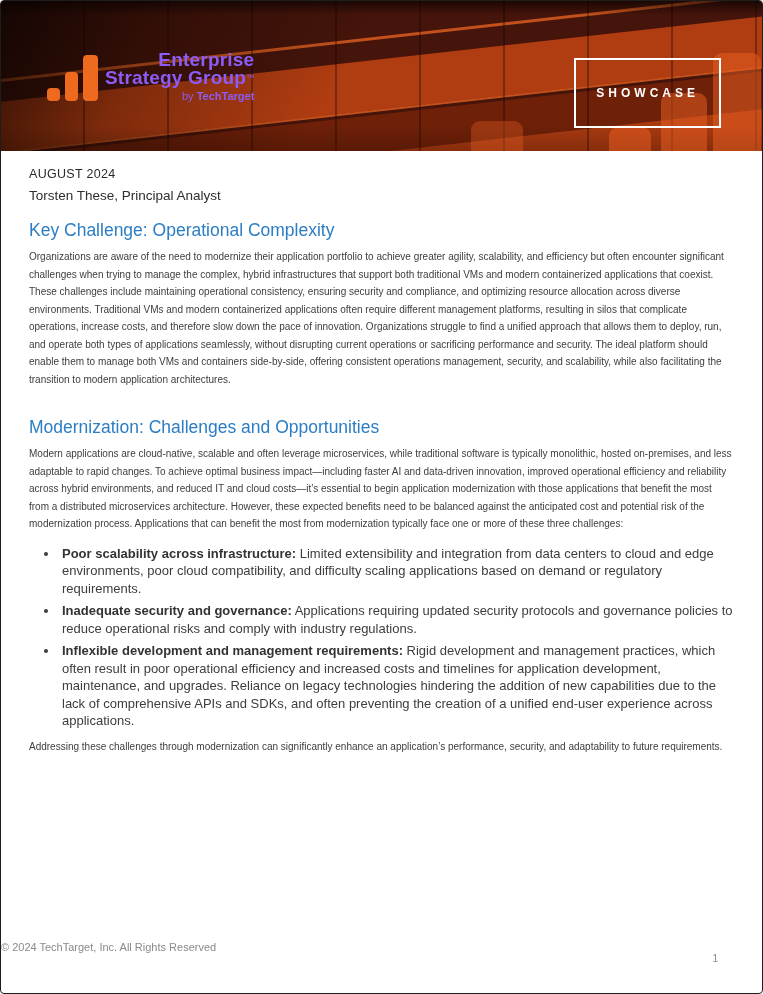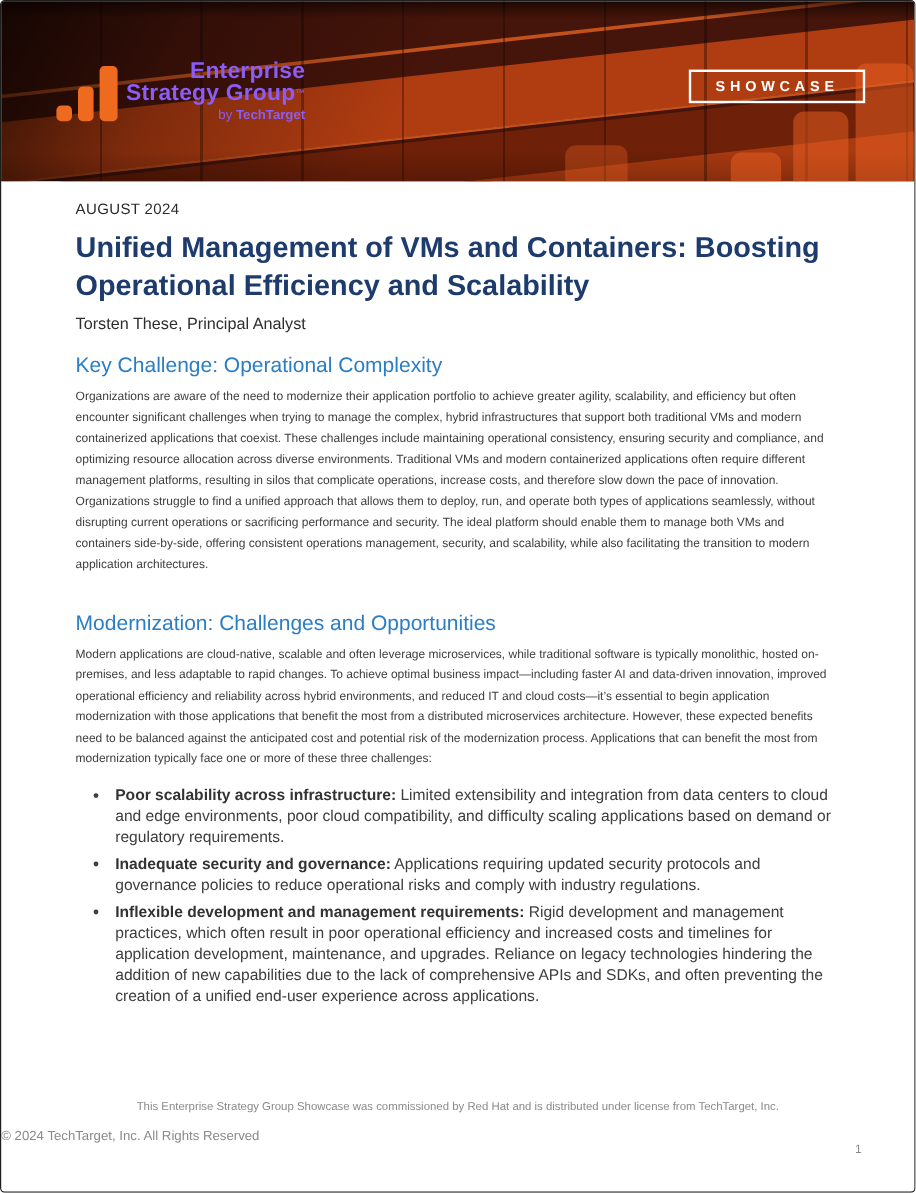--- a/index.html
+++ b/index.html
@@ -75,30 +75,30 @@
   .logo-line { font-size: 19px; font-weight: bold; line-height: 18px; letter-spacing: 0.2px; }
   .logo-tm { font-size: 8px; vertical-align: top; font-weight: normal; }
   .logo-byline { font-size: 11px; margin-top: 4px; font-weight: 300; }
   .logo-byline .brand { font-weight: bold; }
 
   
   .showcase {
     position: absolute;
     right: 41px; top: 57px;
     border: 2px solid #ffffff;
-    padding: 5px 20px;
+    padding: 26px 20px;
     color: #ffffff;
     font-size: 12px;
     font-weight: bold;
     letter-spacing: 4px;
     background: transparent;
   }
 
   
-  .content { padding: 0 62px; }
+  .content { padding: 0 28px; }
   .date {
     margin-top: 16px;
     font-size: 12.5px;
     color: #2a2a2a;
     letter-spacing: 0.3px;
   }
   .title {
     margin-top: 10px;
     font-size: 24px;
     font-weight: bold;
@@ -191,34 +191,33 @@
         <div class="logo-line"><span>Strategy Group</span><span class="logo-tm">™</span></div>
         <div class="logo-byline"><span>by</span> <span class="brand">TechTarget</span></div>
       </div>
     </div>
 
     <div class="showcase">SHOWCASE</div>
   </div>
 
   <div class="content">
     <div class="date">AUGUST 2024</div>
-    <h1 class="title">Unified Management of VMs and Containers: Boosting Operational Efficiency and Scalability</h1>
     <div class="author">Torsten These, Principal Analyst</div>
 
     <h2 class="section-heading h2-first">Key Challenge: Operational Complexity</h2>
     <p class="body-p">Organizations are aware of the need to modernize their application portfolio to achieve greater agility, scalability, and efficiency but often encounter significant challenges when trying to manage the complex, hybrid infrastructures that support both traditional VMs and modern containerized applications that coexist. These challenges include maintaining operational consistency, ensuring security and compliance, and optimizing resource allocation across diverse environments. Traditional VMs and modern containerized applications often require different management platforms, resulting in silos that complicate operations, increase costs, and therefore slow down the pace of innovation. Organizations struggle to find a unified approach that allows them to deploy, run, and operate both types of applications seamlessly, without disrupting current operations or sacrificing performance and security. The ideal platform should enable them to manage both VMs and containers side-by-side, offering consistent operations management, security, and scalability, while also facilitating the transition to modern application architectures.</p>
 
     <h2 class="section-heading h2-next">Modernization: Challenges and Opportunities</h2>
     <p class="body-p">Modern applications are cloud-native, scalable and often leverage microservices, while traditional software is typically monolithic, hosted on-premises, and less adaptable to rapid changes. To achieve optimal business impact—including faster AI and data-driven innovation, improved operational efficiency and reliability across hybrid environments, and reduced IT and cloud costs—it’s essential to begin application modernization with those applications that benefit the most from a distributed microservices architecture. However, these expected benefits need to be balanced against the anticipated cost and potential risk of the modernization process. Applications that can benefit the most from modernization typically face one or more of these three challenges:</p>
 
     <ul class="bullet-list">
       <li><span class="bullet-lead">Poor scalability across infrastructure:</span><span> Limited extensibility and integration from data centers to cloud and edge environments, poor cloud compatibility, and difficulty scaling applications based on demand or regulatory requirements.</span></li>
       <li><span class="bullet-lead">Inadequate security and governance:</span><span> Applications requiring updated security protocols and governance policies to reduce operational risks and comply with industry regulations.</span></li>
       <li><span class="bullet-lead">Inflexible development and management requirements:</span><span> Rigid development and management practices, which often result in poor operational efficiency and increased costs and timelines for application development, maintenance, and upgrades. Reliance on legacy technologies hindering the addition of new capabilities due to the lack of comprehensive APIs and SDKs, and often preventing the creation of a unified end-user experience across applications.</span></li>
     </ul>
 
+    <p class="body-p">Addressing these challenges through modernization can significantly enhance an application’s performance, security, and adaptability to future requirements.</p>
   </div>
 
-  <div class="footer-license">This Enterprise Strategy Group Showcase was commissioned by Red Hat and is distributed under license from TechTarget, Inc.</div>
   <div class="footer-copyright">© 2024 TechTarget, Inc. All Rights Reserved</div>
   <div class="page-number">1</div>
 
 </div>
 
 </body></html>

